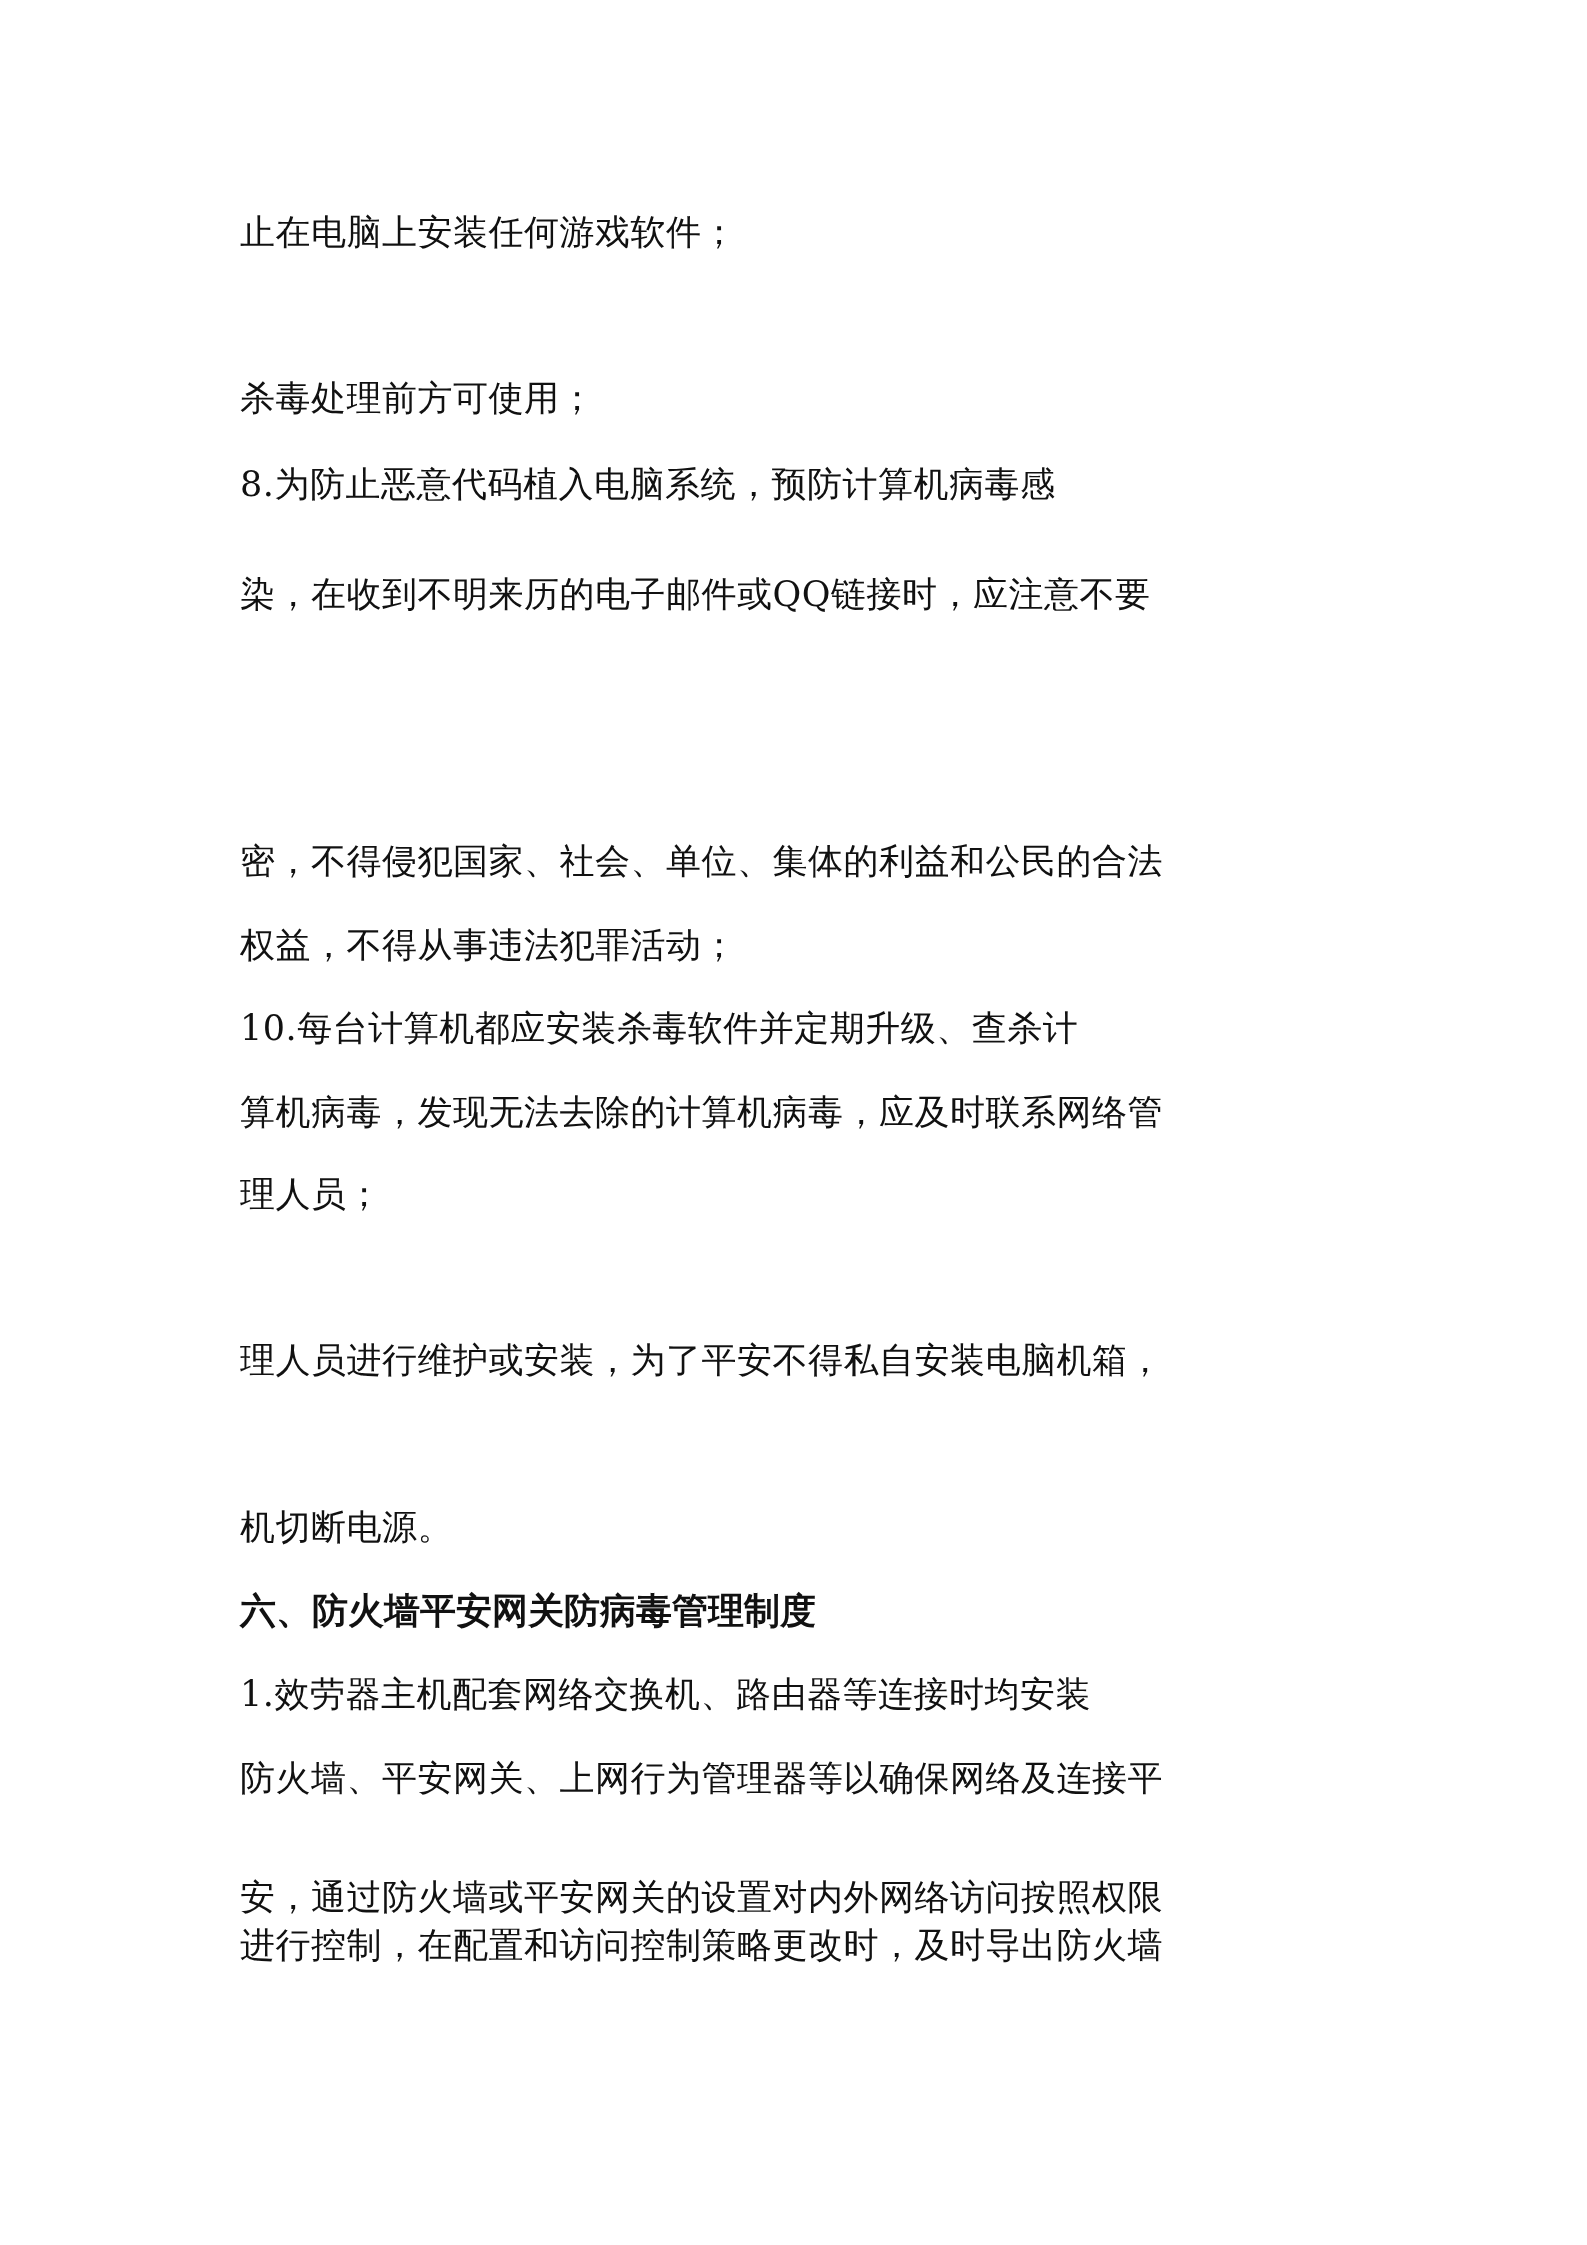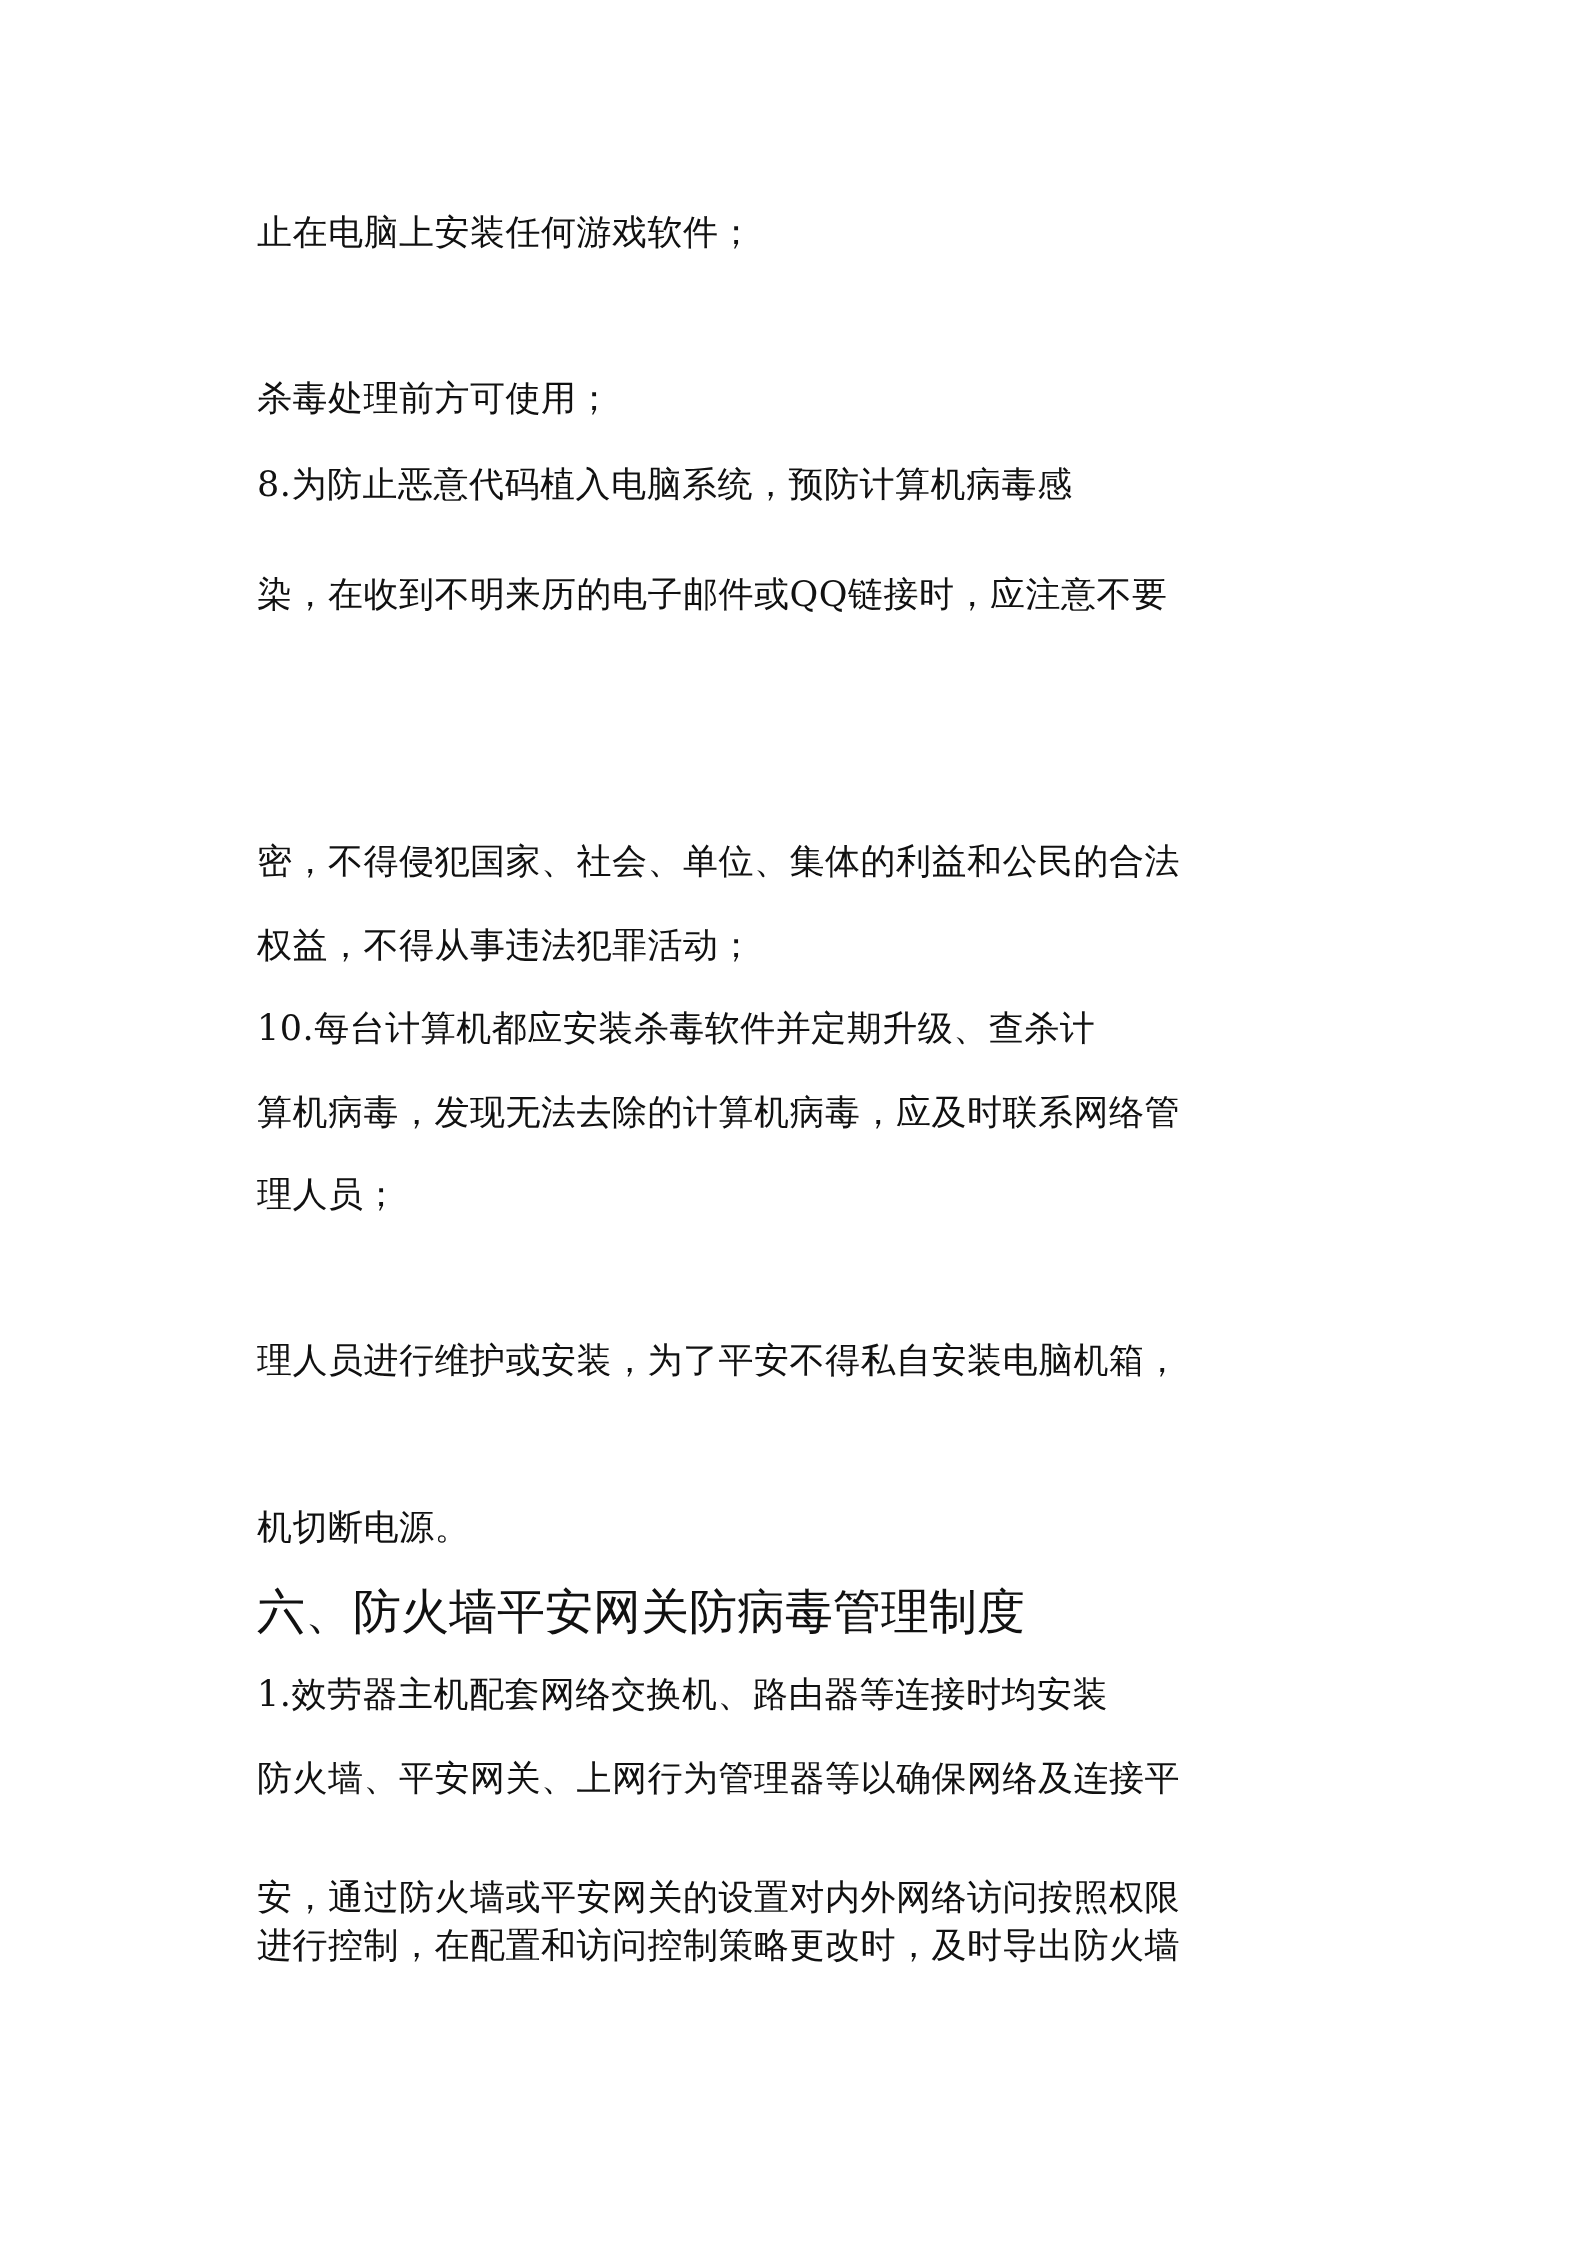--- a/index.html
+++ b/index.html
@@ -24,26 +24,25 @@
       background: #ffffff;
     }
     .line {
       position: absolute;
       left: 240px;
       white-space: nowrap;
       font-size: 35px;
       line-height: 44px;
       letter-spacing: 0.5px;
       color: #111111;
-      margin-left: 17px;
     }
     .heading {
-      font-weight: normal;
+      font-weight: bold;
       font-family: "DejaVu Sans", "Liberation Sans", sans-serif;
-      font-size: 48px;
+      font-size: 36px;
       letter-spacing: 0px;
     }
   </style>
 </head>
 <body>
 
 <div class="page">
   <div class="line" style="top:210px">止在电脑上安装任何游戏软件；</div>
   <div class="line" style="top:376px">杀毒处理前方可使用；</div>
   <div class="line" style="top:462px">8.为防止恶意代码植入电脑系统，预防计算机病毒感</div>

